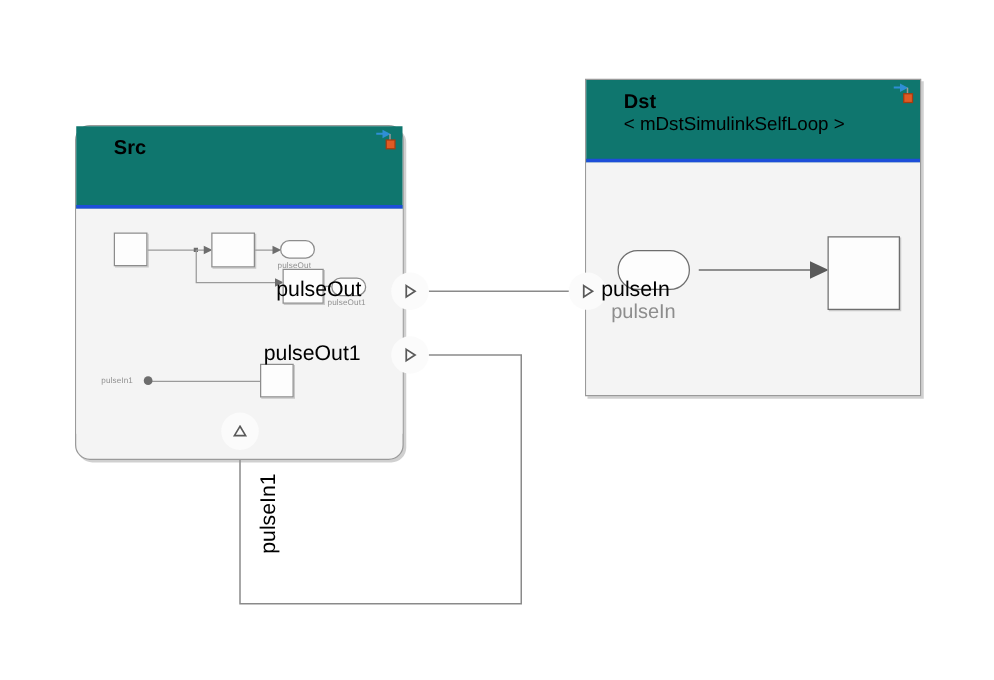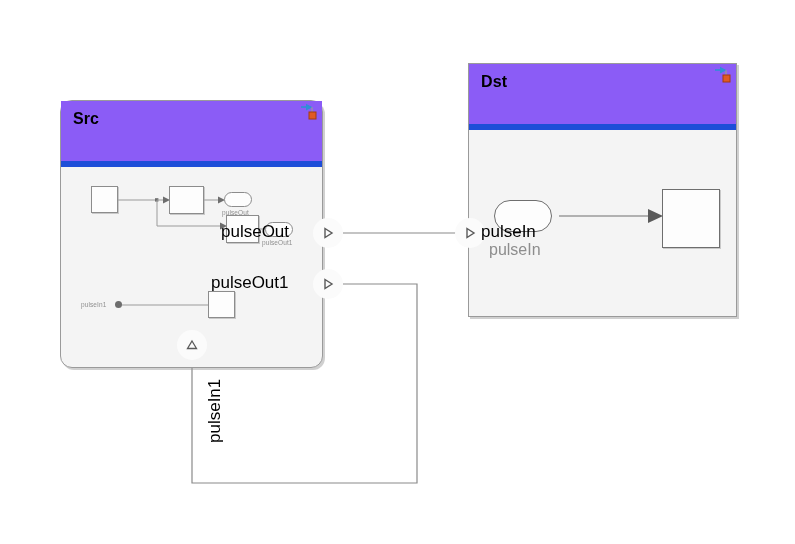--- a/index.html
+++ b/index.html
@@ -32,23 +32,23 @@
   
   .block {
     position: absolute;
     box-sizing: border-box;
     background: #f4f4f4;
     border: 1px solid #9a9a9a;
     box-shadow: 2px 2px 0 rgba(150,150,150,0.45);
   }
   .block-header {
     box-sizing: border-box;
-    background: #8b5cf6;
-    border-bottom: 6px solid #1d4ed8;
-    padding: 9px 12px 7px 12px;
+    background: #0f766e;
+    border-bottom: 3px solid #1d4ed8;
+    padding: 9px 12px 7px 30px;
     position: relative;
   }
   .block-title {
     font-size: 16px;
     font-weight: bold;
     color: #000000;
     line-height: 1.12;
     letter-spacing: 0.1px;
   }
   .block-subtitle {
@@ -214,20 +214,21 @@
     <svg width="14" height="14" viewBox="0 0 14 14">
       <path d="M7 3 L11.5 10.5 L2.5 10.5 Z" fill="none" stroke="#5a5a5a" stroke-width="1.3"></path>
     </svg>
   </div>
   <div class="port-label-rot" style="left:205px; top:443px;">pulseIn1</div>
 
   <div class="block" style="left:468px; top:63px; width:269px; height:254px;">
 
     <div class="block-header" style="height:66px;">
       <div class="block-title">Dst</div>
+      <div class="block-subtitle">&lt; mDstSimulinkSelfLoop &gt;</div>
 
       <svg class="corner-badge" viewBox="0 0 20 20">
         <path d="M2 4 L9 4" stroke="#2f8fd6" stroke-width="1.6" fill="none"></path>
         <path d="M7 0.8 L13.5 4.2 L7 7.6 Z" fill="#2f8fd6"></path>
         <path d="M13 4.2 L13 9" stroke="#9a9a9a" stroke-width="1.2" fill="none"></path>
         <rect x="10" y="9" width="7" height="7" fill="#e05a24" stroke="#a33c10" stroke-width="1"></rect>
       </svg>
     </div>
 
     <div class="block-body" style="height:186px;">

